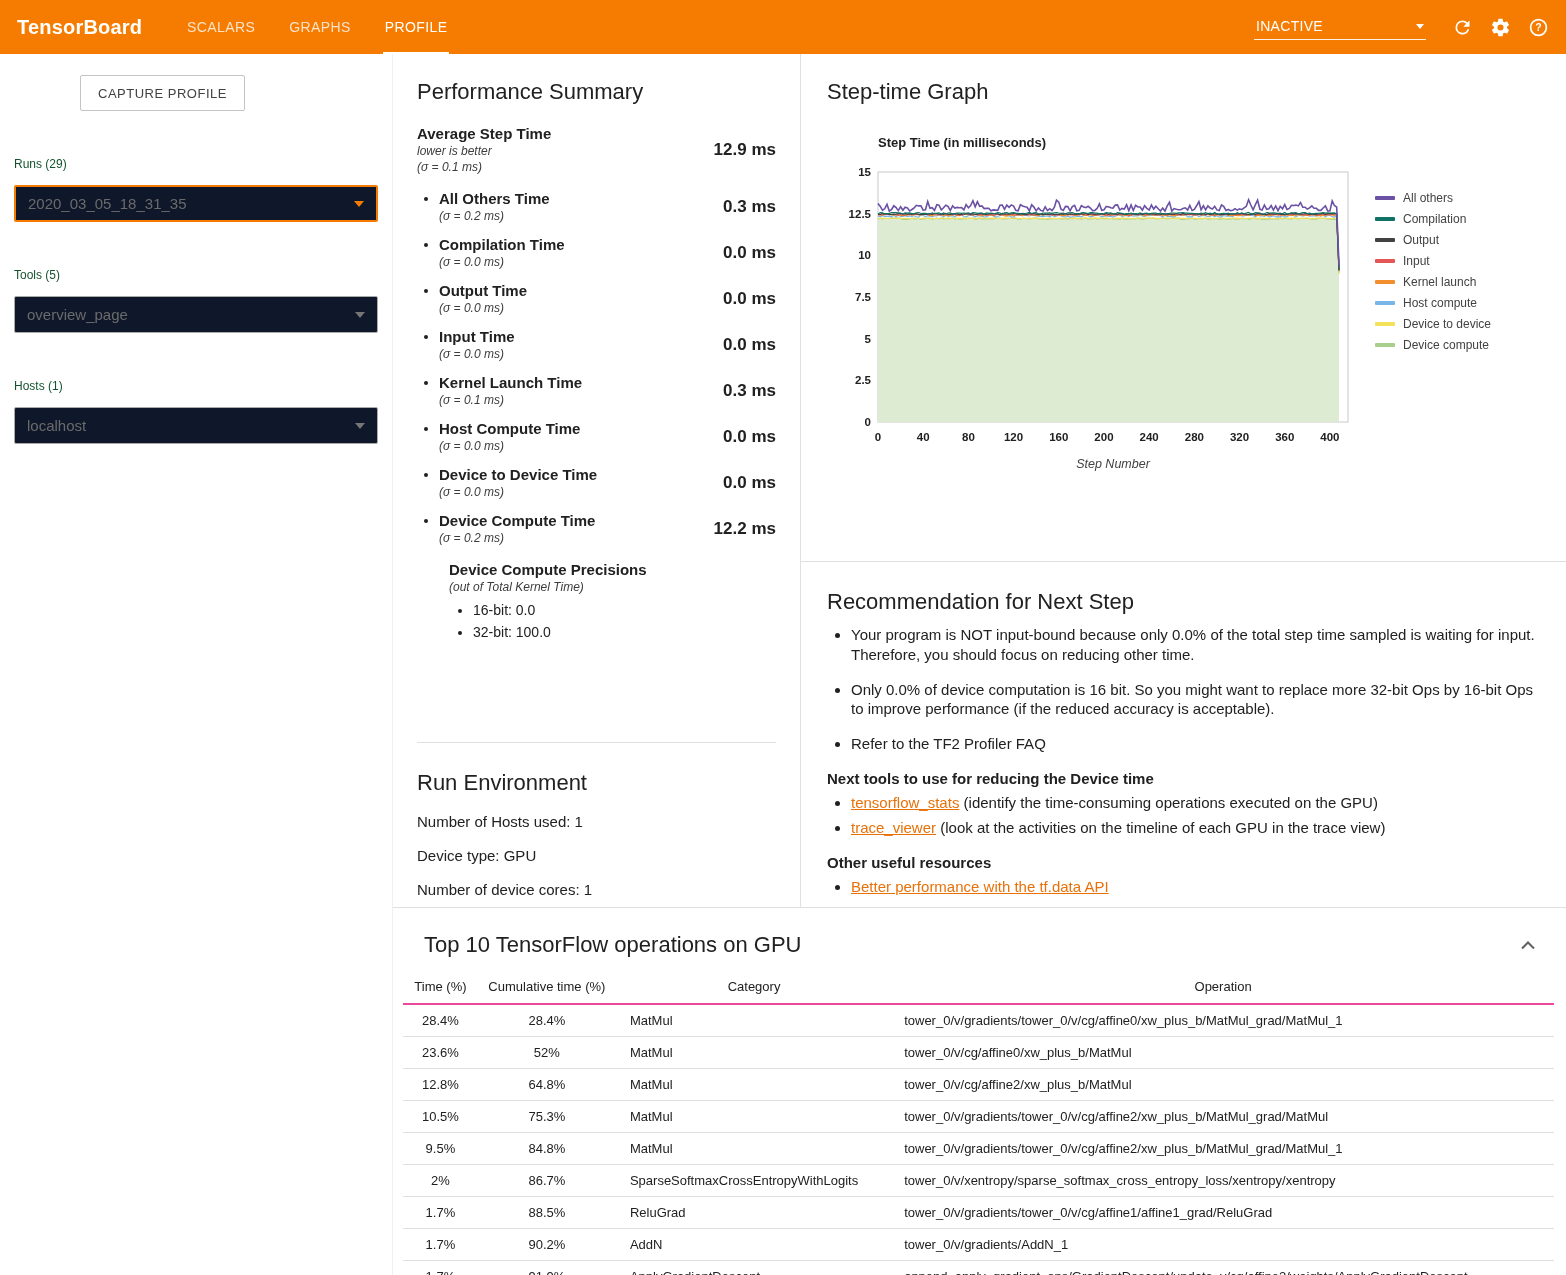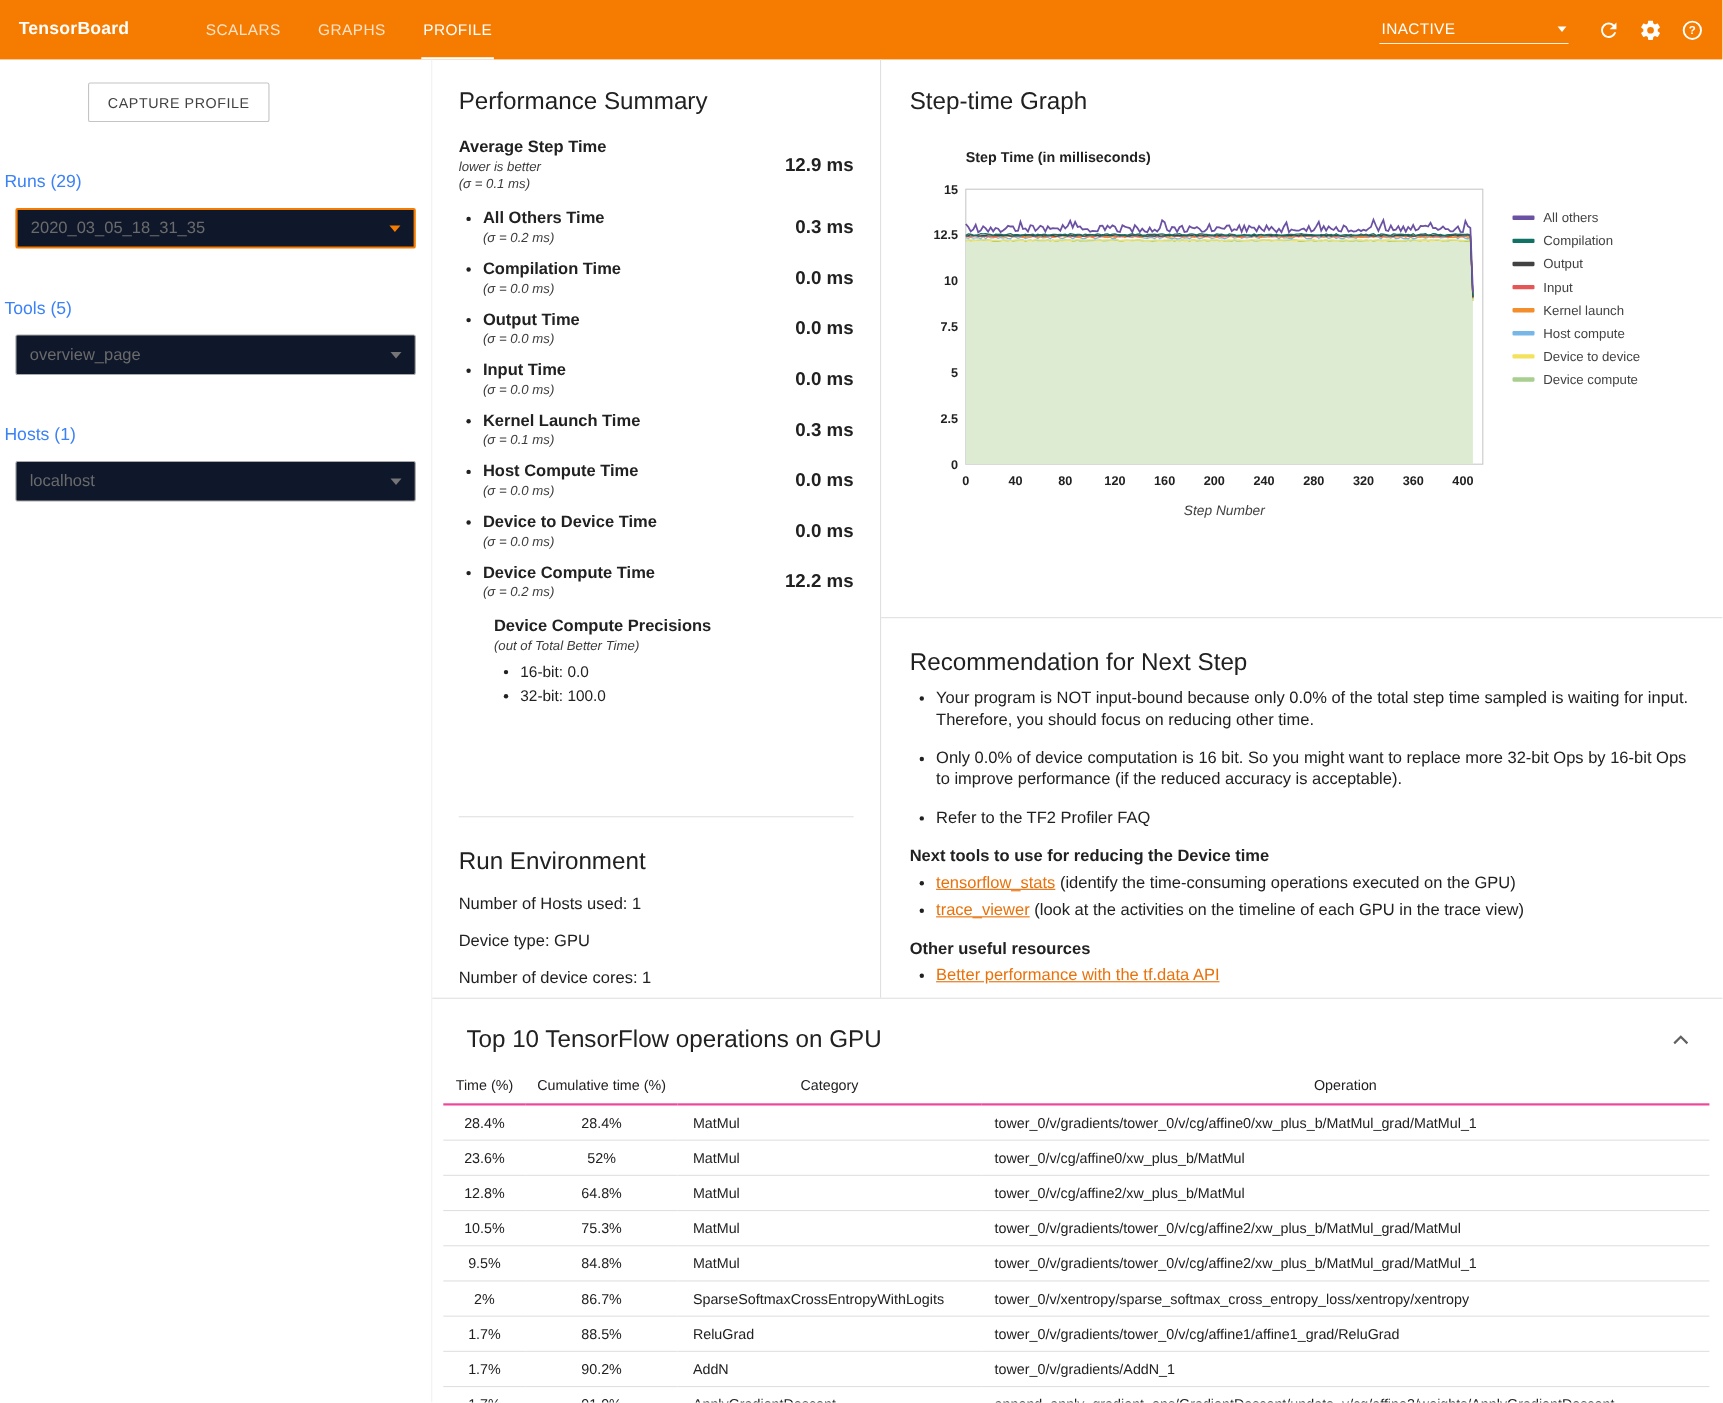--- a/index.html
+++ b/index.html
@@ -2,21 +2,21 @@
 <html style="--accent: #f57c00; --link: #e8710a;"><head>
 <meta charset="utf-8">
 <style>
   * { box-sizing: border-box; margin: 0; padding: 0; }
   html, body { width: 1566px; height: 1275px; overflow: hidden; background: #fff;
     font-family: "Liberation Sans", "DejaVu Sans", sans-serif; color: #212121; }
 
   
   .topbar { height: 54px; background: var(--accent, #f57c00); display: flex; align-items: stretch; }
   .logo { width: 185px; display: flex; align-items: center; padding-left: 17px;
-    color: #fff; font-size: 16px; font-weight: 700; letter-spacing: .2px; }
+    color: #fff; font-size: 20px; font-weight: 700; letter-spacing: .2px; }
   .tabs { display: flex; align-items: stretch; }
   .tab { display: flex; align-items: center; margin-right: 30px; padding: 2px 2px 0;
     color: rgba(255,255,255,.78); font-size: 14px; letter-spacing: .4px;
     border-bottom: 2px solid transparent; cursor: pointer; }
   .tab.active { color: #fff; border-bottom-color: #fff; }
   .topbar-right { margin-left: auto; display: flex; align-items: center; gap: 10px; padding-right: 14px; }
   .status-select { width: 172px; display: flex; align-items: center; justify-content: space-between;
     color: #fff; font-size: 14px; letter-spacing: .3px; border-bottom: 1px solid rgba(255,255,255,.9);
     padding: 4px 2px 5px; margin-right: 12px; cursor: pointer; }
   .caret-down-white { width: 0; height: 0; border-left: 4px solid transparent;
@@ -30,21 +30,21 @@
   .main { flex: 1; display: flex; flex-direction: column; }
   .columns { display: flex; height: 853px; }
   .perf-col { width: 408px; flex: none; border-right: 1px solid #e0e0e0; padding: 0 24px; }
   .right-col { flex: 1; }
   hr.divider { border: none; border-top: 1px solid #e0e0e0; }
 
   
   .capture-btn { display: block; margin: 21px 0 0 80px; width: 165px; height: 36px;
     background: #fff; border: 1px solid #c4c4c4; border-radius: 2px; color: #424242;
     font-size: 13px; letter-spacing: .5px; font-family: inherit; cursor: pointer; }
-  .control-label { margin: 46px 0 0 4px; font-size: 16px; color: #3b82f6; }
+  .control-label { margin: 46px 0 0 14px; font-size: 12px; color: #14532d; }
   .select-box { margin: 14px 14px 0; height: 37px; border: 1px solid #aaa; border-radius: 2px;
     display: flex; align-items: center; justify-content: space-between; padding: 0 12px;
     font-size: 15px; color: #6b6b6b; cursor: pointer; background: #0f172a; }
   .select-box.highlight { border: 2px solid var(--accent, #f57c00); }
   .caret-down-orange { width: 0; height: 0; border-left: 5px solid transparent;
     border-right: 5px solid transparent; border-top: 6px solid var(--accent, #f57c00); }
   .caret-down-gray { width: 0; height: 0; border-left: 5px solid transparent;
     border-right: 5px solid transparent; border-top: 6px solid #757575; }
 
   
@@ -235,21 +235,21 @@
        <span class="dot"></span>
        <span class="pi-text">
          <span class="pi-label">Device Compute Time</span>
          <span class="pi-sigma">(σ = 0.2 ms)</span>
        </span>
        <span class="pi-value">12.2 ms</span>
      </div>
             </div>
           <div class="precisions">
             <div class="pi-label">Device Compute Precisions</div>
-            <div class="pi-sigma">(out of Total Better Time)</div>
+            <div class="pi-sigma">(out of Total Kernel Time)</div>
             <ul>
                 <li>16-bit: 0.0</li>
                 <li>32-bit: 100.0</li>
               </ul>
           </div>
         </section>
         <hr class="divider">
         <section class="run-env">
           <h2 class="sec-title">Run Environment</h2>
           <div>

